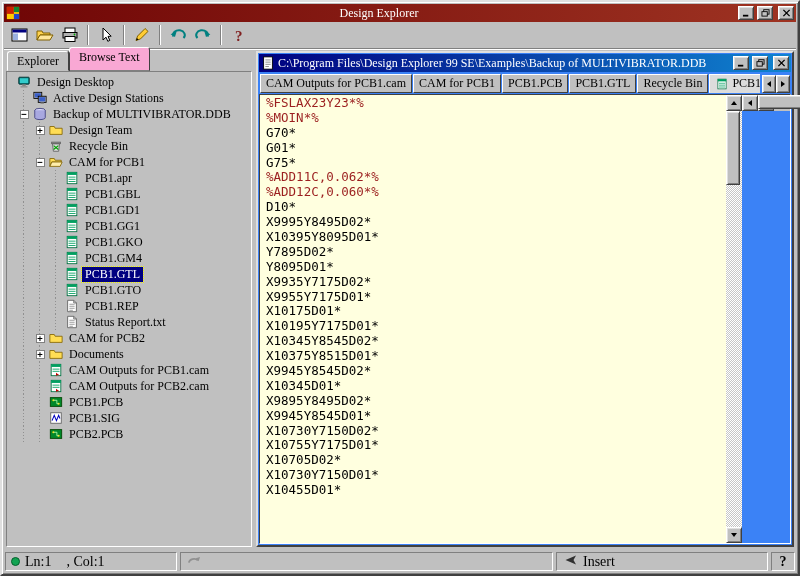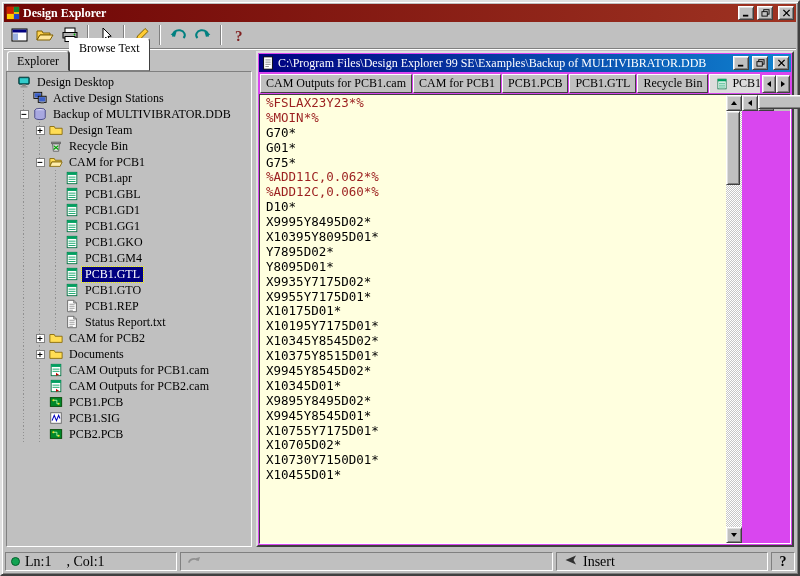--- a/index.html
+++ b/index.html
@@ -11,21 +11,21 @@
     background:var(--face,#c0c0c0);
     border:2px solid; border-color:#dfdfdf #404040 #404040 #dfdfdf;
     box-shadow: inset 1px 1px 0 #fff, inset -1px -1px 0 #808080;
     padding:2px;
   }
 
   
   .titlebar { height:18px; flex:0 0 18px; display:flex; align-items:center; gap:3px;
     background:linear-gradient(to right, var(--titlebar,#700606), var(--titlebar-2,#9e3322));
     padding:1px 2px; }
-  .titlebar .title { color:#fff; font-weight:bold; font-size:12px; flex:1; white-space:nowrap; }
+  .titlebar .title { color:#fff; font-weight:normal; font-size:12px; flex:1; white-space:nowrap;text-align:center; }
   .app-icon svg, .doc-icon svg { width:14px; height:14px; display:block; }
   .winbtn { width:16px; height:14px; flex:0 0 16px; background:#c0c0c0;
     border:1px solid; border-color:#fff #404040 #404040 #fff;
     box-shadow: inset 1px 1px 0 #dfdfdf, inset -1px -1px 0 #808080;
     display:flex; align-items:center; justify-content:center; }
   .winbtn svg { width:9px; height:8px; display:block; }
   .winbtn.gap { margin-left:2px; }
 
   
   .menubar { height:22px; flex:0 0 22px; display:flex; align-items:center; padding:1px 3px; gap:4px;
@@ -45,36 +45,36 @@
 
   
   .content { flex:1 1 auto; display:flex; padding:2px 2px 3px 2px; gap:4px; min-height:0; }
 
   
   .left-panel { width:246px; flex:0 0 246px; display:flex; flex-direction:column; min-height:0; }
   .panel-tabs { height:20px; flex:0 0 20px; display:flex; align-items:flex-end; padding-left:1px; }
   .ptab { padding:2px 9px 2px 9px; font-size:12px; background:#c0c0c0;
     border:1px solid; border-color:#fff #404040 #c0c0c0 #fff; border-radius:3px 3px 0 0; position:relative; }
   .ptab.active { z-index:2; height:20px; box-shadow:1px 0 0 #404040; }
-  .ptab:not(.active) { height:33px; border-bottom:1px solid #808080; background:#ffffff; }
+  .ptab:not(.active) { height:24px; border-bottom:1px solid #808080; background:#f9a8d4; }
   .tree-box { flex:1 1 auto; min-height:0; background:#c0c0c0; overflow:hidden;
     border:1px solid; border-color:#808080 #fff #fff #808080; padding:2px 1px; }
   .tree-row { display:flex; align-items:center; height:16px; white-space:nowrap; padding-left:8px; }
   .guide, .guide-cell { width:16px; flex:0 0 16px; height:16px; display:flex; align-items:center; justify-content:center;
     background: repeating-linear-gradient(to bottom,#909090 0 1px,transparent 1px 3px) 7px 0 / 1px 100% no-repeat; }
   .expbox { width:9px; height:9px; background:#fff; border:1px solid #808080;
     font:bold 9px/7px "DejaVu Sans Mono", monospace; text-align:center; color:#000; }
   .tree-ic { width:18px; flex:0 0 18px; height:14px; display:flex; align-items:center; }
   .tree-ic svg { width:16px; height:14px; display:block; }
   .tree-label { padding:0 3px; font-size:12px; }
   .tree-label.selected { background:var(--selection,#000080); color:#fff; outline:1px dotted #f0f000; }
 
   
   .doc-window { flex:1 1 auto; display:flex; flex-direction:column; min-width:0; min-height:0;
-    background:#d946ef; border:2px solid; border-color:#dfdfdf #404040 #404040 #dfdfdf; padding:1px; }
+    background:#3b82f6; border:2px solid; border-color:#dfdfdf #404040 #404040 #dfdfdf; padding:1px; }
   .doc-titlebar { height:18px; flex:0 0 18px; display:flex; align-items:center; gap:3px; padding:1px 2px;
     background:linear-gradient(to right, var(--doc-titlebar-1,#000080), var(--doc-titlebar-2,#1084d0)); }
   .doc-title { flex:1; color:#fff; font-size:12px; white-space:nowrap; overflow:hidden; }
   .doc-tabs { height:22px; flex:0 0 22px; display:flex; align-items:center; padding:2px 1px 1px 1px; }
   .dtab-strip { display:flex; gap:1px; flex:1 1 auto; overflow:hidden; }
   .dtab { display:flex; align-items:center; gap:3px; height:19px; padding:2px 5px; font-size:12px;
     background:#c0c0c0; border:1px solid; border-color:#fff #404040 #404040 #fff; white-space:nowrap; }
   .dtab.active { background:#dcdcdc; border-color:#fff #404040 #dcdcdc #fff; }
   .dtab-ic svg { width:14px; height:12px; display:block; }
   .tab-scroll { display:flex; gap:0; margin-left:2px; flex:0 0 auto; }
@@ -607,20 +607,21 @@
               <div class="line">X9935Y7175D02*</div>
               <div class="line">X9955Y7175D01*</div>
               <div class="line">X10175D01*</div>
               <div class="line">X10195Y7175D01*</div>
               <div class="line">X10345Y8545D02*</div>
               <div class="line">X10375Y8515D01*</div>
               <div class="line">X9945Y8545D02*</div>
               <div class="line">X10345D01*</div>
               <div class="line">X9895Y8495D02*</div>
               <div class="line">X9945Y8545D01*</div>
+              <div class="line">X10730Y7150D02*</div>
               <div class="line">X10755Y7175D01*</div>
               <div class="line">X10705D02*</div>
               <div class="line">X10730Y7150D01*</div>
               <div class="line">X10455D01*</div>
             </div>
           <div class="vscroll">
             <span class="sbtn">
                 <span class="tri-up"></span>
               </span>
             <div class="vtrack">

